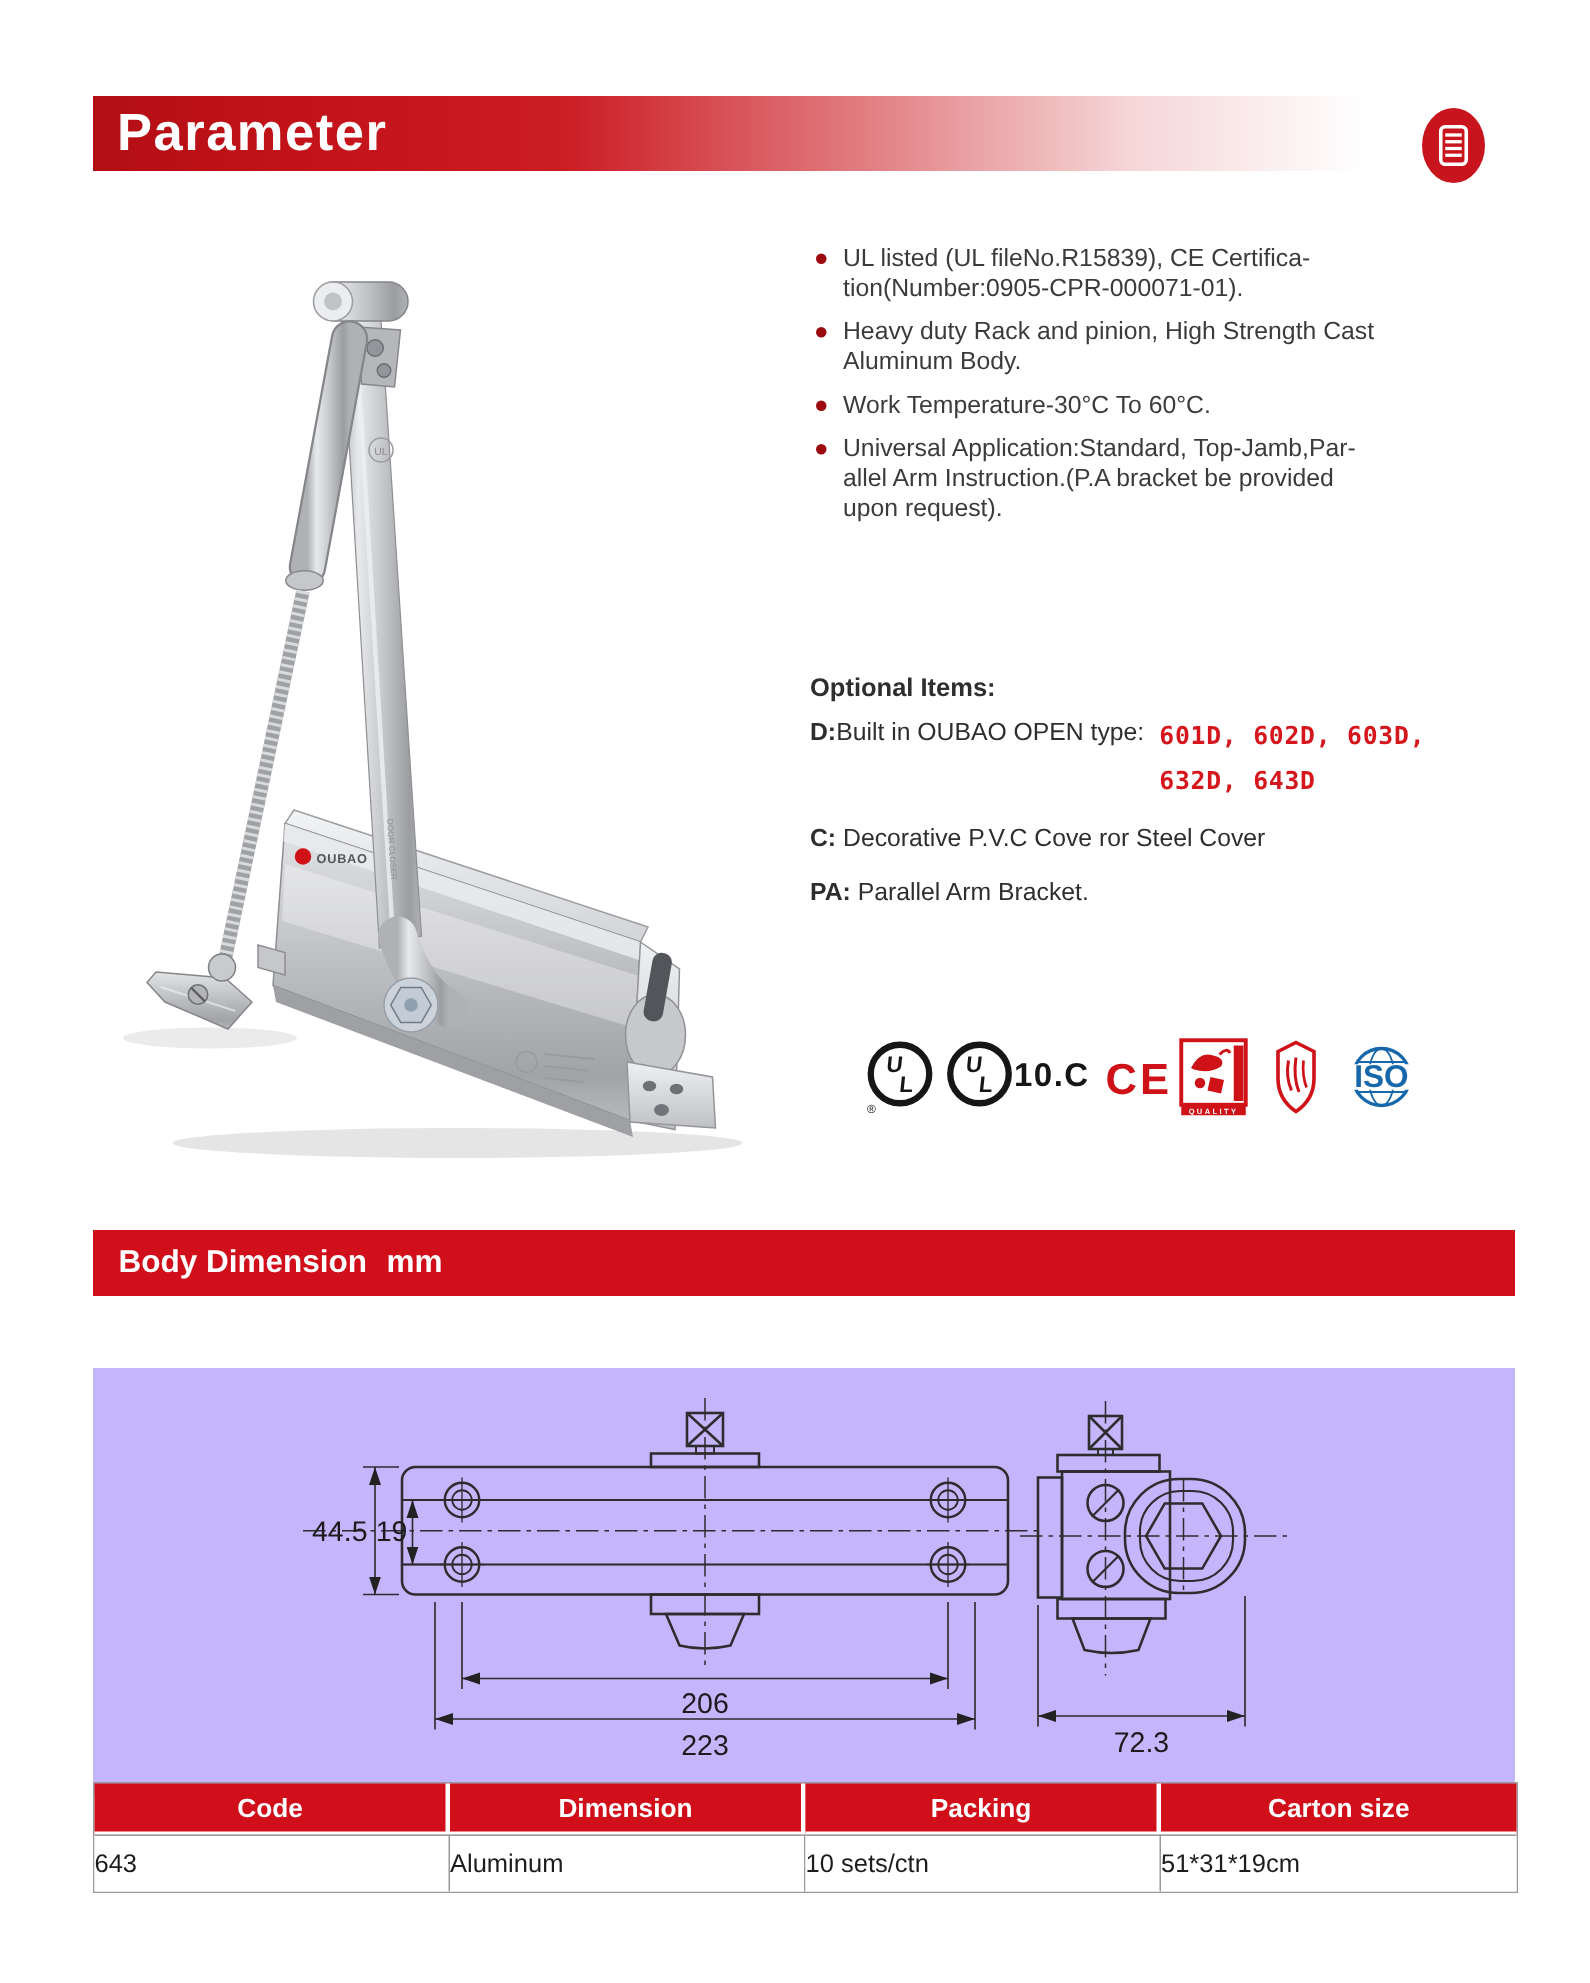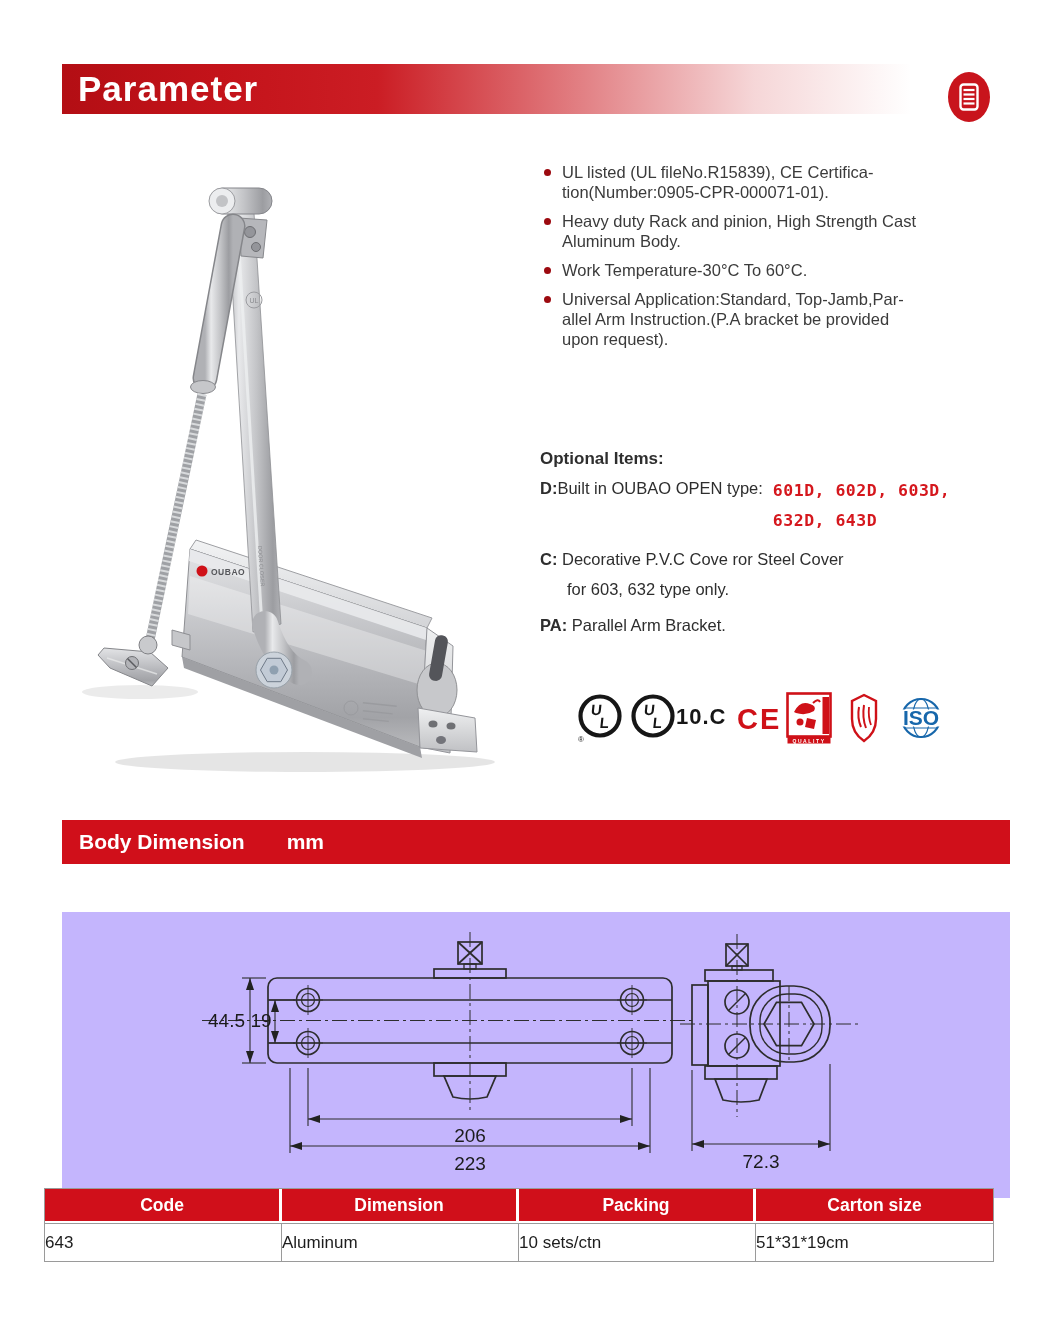--- a/index.html
+++ b/index.html
@@ -41,28 +41,28 @@
   .c-row{margin-top:8px;line-height:30px;}
   .c-line2{padding-left:27px;line-height:30px;}
   .pa-row{margin-top:12px;}
 
   
   .cert{top:692px;height:52px;}
 
   
   .section-banner{
     left:62px;top:820px;width:948px;height:44px;background:#d00f1a;
-    display:flex;align-items:center;color:#fff;font-weight:bold;gap:29px;
+    display:flex;align-items:center;color:#fff;font-weight:bold;
   }
   .section-banner .t1{font-size:21px;padding-left:17px;}
   .section-banner .t2{font-size:21px;margin-left:13px;}
   .drawing-area{left:62px;top:864px;width:948px;height:286px;background:#c4b5fd;margin-top:48px;}
 
   
-  .table-wrap{left:44px;top:1188px;width:948px;border:1.5px solid #9a9a9a;}
+  .table-wrap{left:62px;top:1188px;width:948px;border:1.5px solid #9a9a9a;}
   table.spec{width:100%;border-collapse:separate;border-spacing:0;table-layout:fixed;}
   table.spec th{
     background:#d00f1a;color:#fff;font-weight:bold;font-size:17.5px;height:32px;
     border-right:3px solid #fff;border-bottom:2px solid #fff;text-align:center;padding:0;
   }
   table.spec th:last-child{border-right:none;}
   table.spec td{
     font-size:17px;color:#1d1d1d;height:37px;text-align:left;padding:0;background:#fff;
     border-top:1.5px solid #9a9a9a;border-right:1.5px solid #9a9a9a;
   }
@@ -198,21 +198,20 @@
       <span>Built in OUBAO OPEN type:</span>
     <div class="codes">
       <div>601D, 602D, 603D,</div>
       <div>632D, 643D</div>
     </div>
   </div>
   <div class="c-row">
     <span class="opt-label">C:</span>
     <span>Decorative P.V.C Cove ror Steel Cover</span>
   </div>
-  <div class="c-line2">for 603, 632 type only.</div>
   <div class="pa-row">
     <span class="opt-label">PA:</span>
     <span>Parallel Arm Bracket.</span>
   </div>
 </div>
 
 <svg class="abs cert" style="left:577px;" width="46" height="52" viewBox="0 0 46 52">
   <circle cx="23" cy="24" r="19.5" fill="#fff" stroke="#161616" stroke-width="4.2"></circle>
   <g transform="skewX(-6)" fill="#161616" font-weight="bold">
     <text x="16" y="23" font-size="15">U</text>

